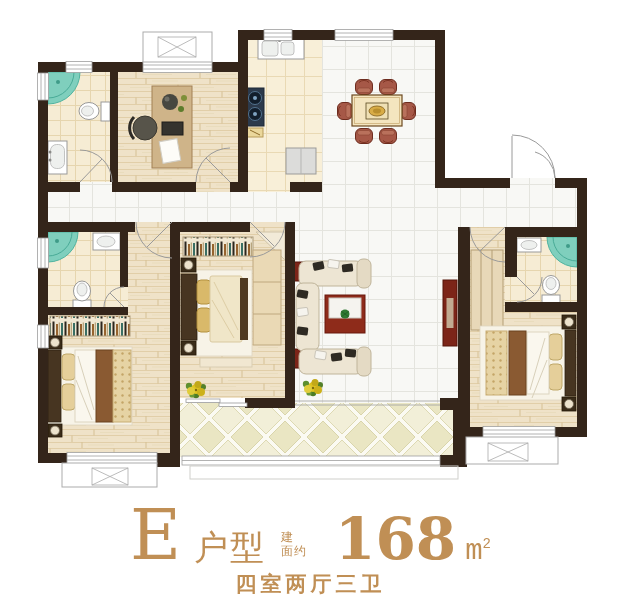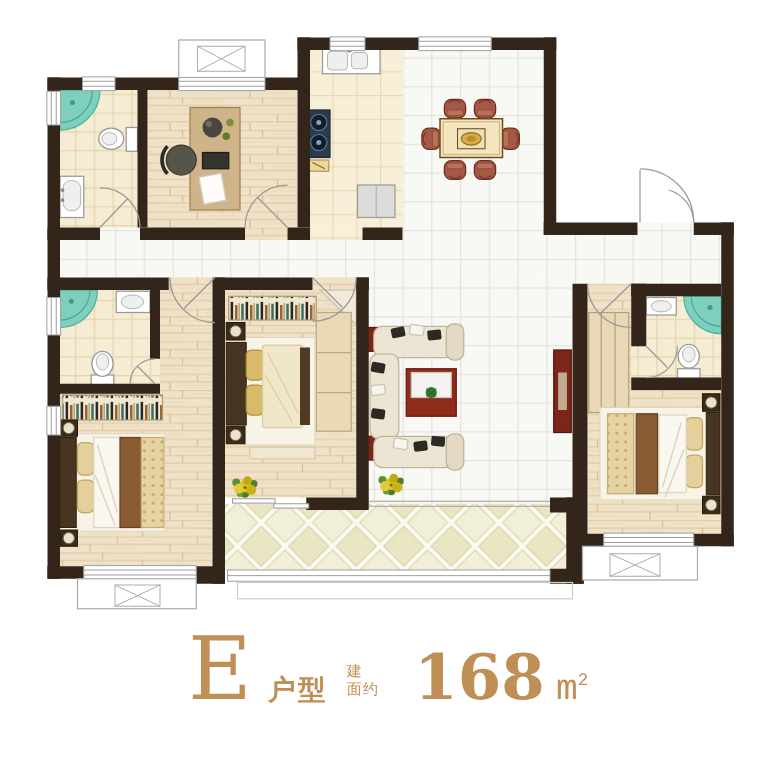--- a/index.html
+++ b/index.html
@@ -20,24 +20,24 @@
   .dark-furn{fill:#473521;stroke:#2f2212;stroke-width:.8;}
   .nstand{fill:#3a2c19;stroke:#241806;stroke-width:.8;}
   .lamp{fill:#ece2cc;stroke:#6f6552;stroke-width:.8;}
   .mat{fill:#f7f3e7;stroke:#ded5c0;stroke-width:.8;}
   .redfurn{fill:var(--accent-red,#7c2518);stroke:#541509;stroke-width:1;}
   
   .title-block{position:absolute;left:0;top:504px;width:100%;display:flex;flex-direction:column;
                align-items:center;color:var(--accent-gold,#c08f55);}
   .title-row{display:flex;align-items:baseline;line-height:1;}
   .t-e{font-family:"DejaVu Serif","Liberation Serif",serif;font-size:70px;line-height:.9;}
-  .t-hx{font-size:22px;font-weight:bold;margin-left:13px;letter-spacing:2px;}
+  .t-hx{font-size:34px;font-weight:normal;margin-left:13px;letter-spacing:2px;}
   .t-jm{display:flex;flex-direction:column;font-size:12px;line-height:1.15;margin-left:15px;
         align-self:flex-end;padding-bottom:8px;letter-spacing:1px;}
-  .t-num{font-family:"DejaVu Serif","Liberation Serif",serif;font-weight:bold;font-size:50px;
+  .t-num{font-family:"DejaVu Serif","Liberation Serif",serif;font-weight:bold;font-size:58px;
          margin-left:28px;line-height:.9;}
   .t-unit{font-family:Liberation Mono, monospace;font-size:29px;margin-left:9px;}
   .t-unit sup{font-size:14px;}
   .t-sub{font-size:21px;font-weight:bold;letter-spacing:4px;margin-top:3px;}
 </style>
 </head>
 <body>
 
 <div class="stage">
 
@@ -455,14 +455,15 @@
     <div class="title-row">
       <span class="t-e">E</span>
       <span class="t-hx">户型</span>
       <span class="t-jm">
         <span>建</span>
         <span>面约</span>
       </span>
       <span class="t-num">168</span>
       <span class="t-unit"><span>m</span><sup>2</sup></span>
     </div>
+    <div class="t-sub">四室两厅三卫</div>
   </div>
 </div>
 
 </body></html>

